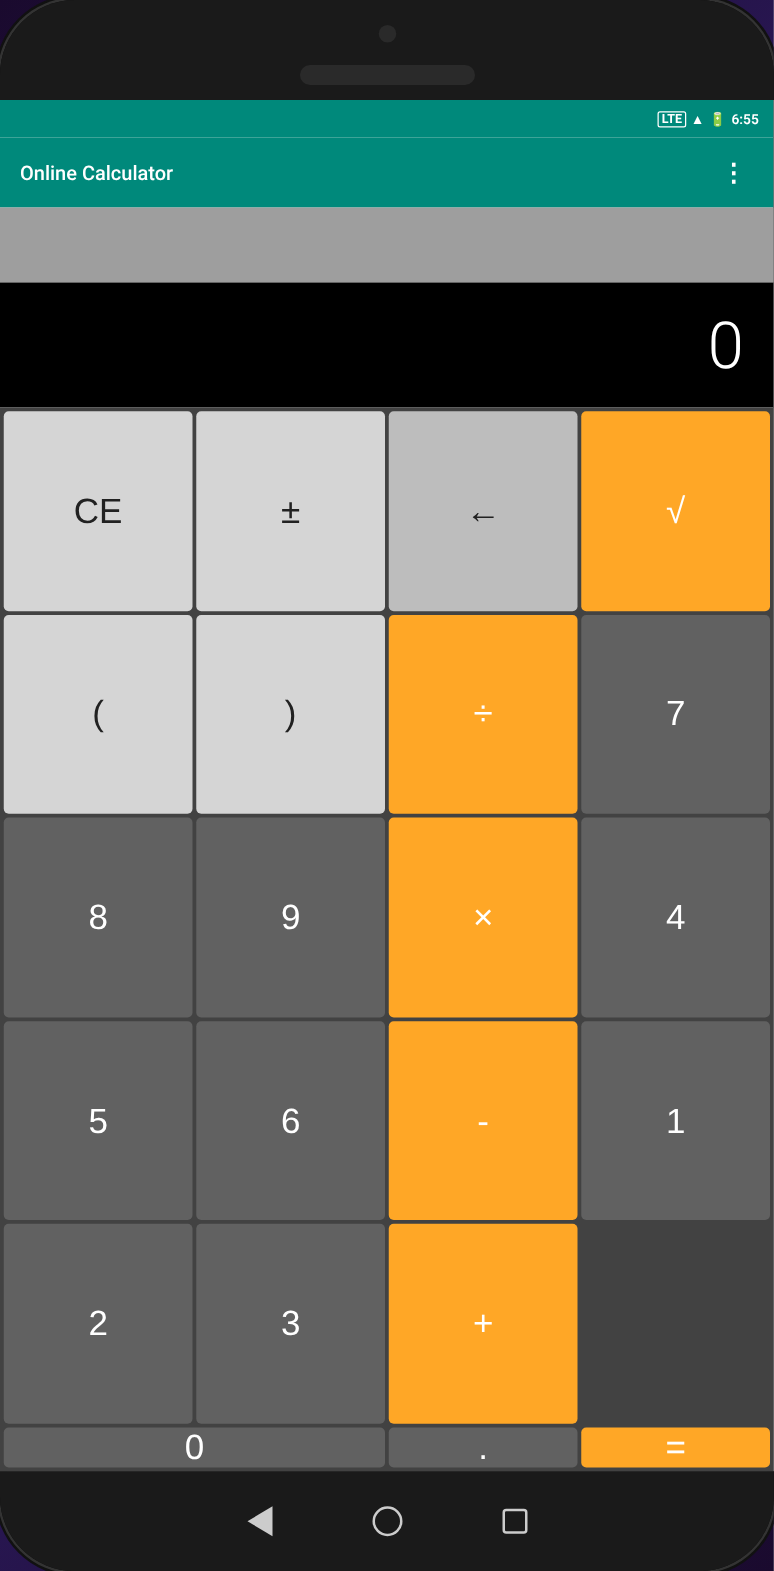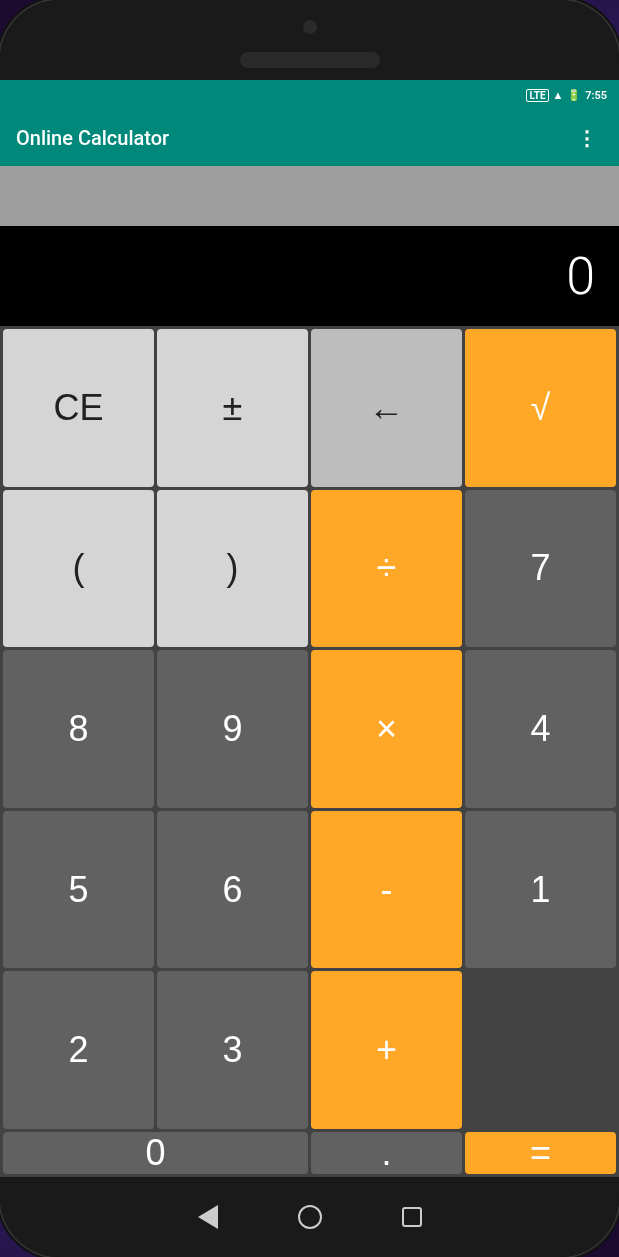--- a/index.html
+++ b/index.html
@@ -91,21 +91,21 @@
       height: 56px;
       display: flex;
       align-items: center;
       padding: 0 16px;
       color: white;
       flex-shrink: 0;
     }
 
     .app-bar-title {
       flex: 1;
-      font-size: 20px;
+      font-size: 16px;
       font-weight: 500;
       color: white;
     }
 
     .app-bar-menu {
       color: white;
       font-size: 20px;
       font-weight: bold;
       cursor: pointer;
       width: 32px;
@@ -144,21 +144,21 @@
       grid-template-columns: repeat(4, 1fr);
       grid-template-rows: repeat(5, 1fr);
       gap: 3px;
       padding: 3px;
     }
 
     .btn {
       display: flex;
       align-items: center;
       justify-content: center;
-      font-size: 36px;
+      font-size: 28px;
       font-weight: 500;
       cursor: pointer;
       border: none;
       border-radius: 4px;
       user-select: none;
     }
 
     .btn-light-gray {
       background: #d5d5d5;
       color: #212121;
@@ -238,21 +238,21 @@
     <div class="speaker-grille"></div>
   </div>
 
   <div class="screen">
 
     <div class="status-bar">
       <div class="status-icons">
         <span class="lte-icon">LTE</span>
         <span>▲</span>
         <span>🔋</span>
-        <span>7:55</span>
+        <span>6:55</span>
       </div>
     </div>
 
     <div class="app-bar">
       <span class="app-bar-title">Online Calculator</span>
       <span class="app-bar-menu">⋮</span>
     </div>
 
     <div class="spacer-area"></div>
 

